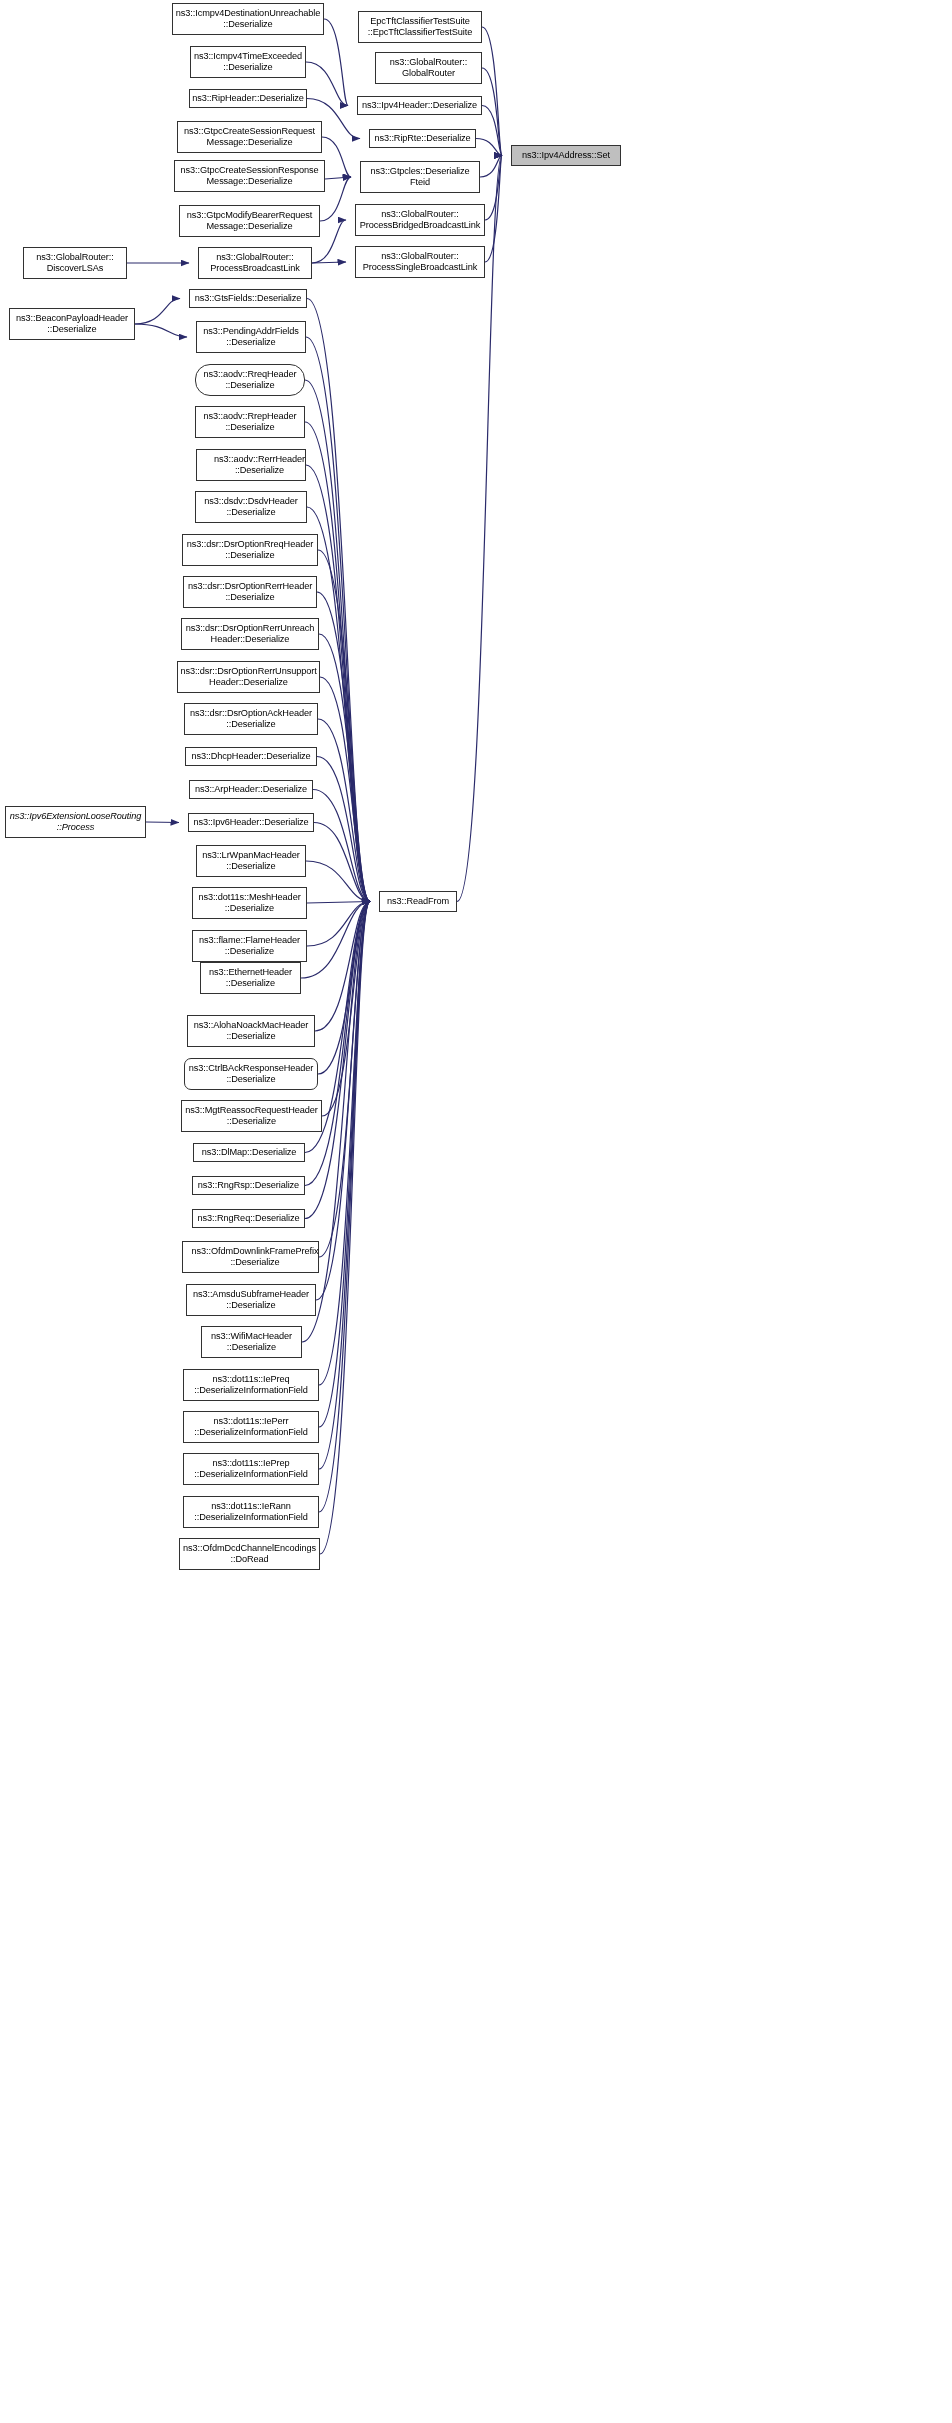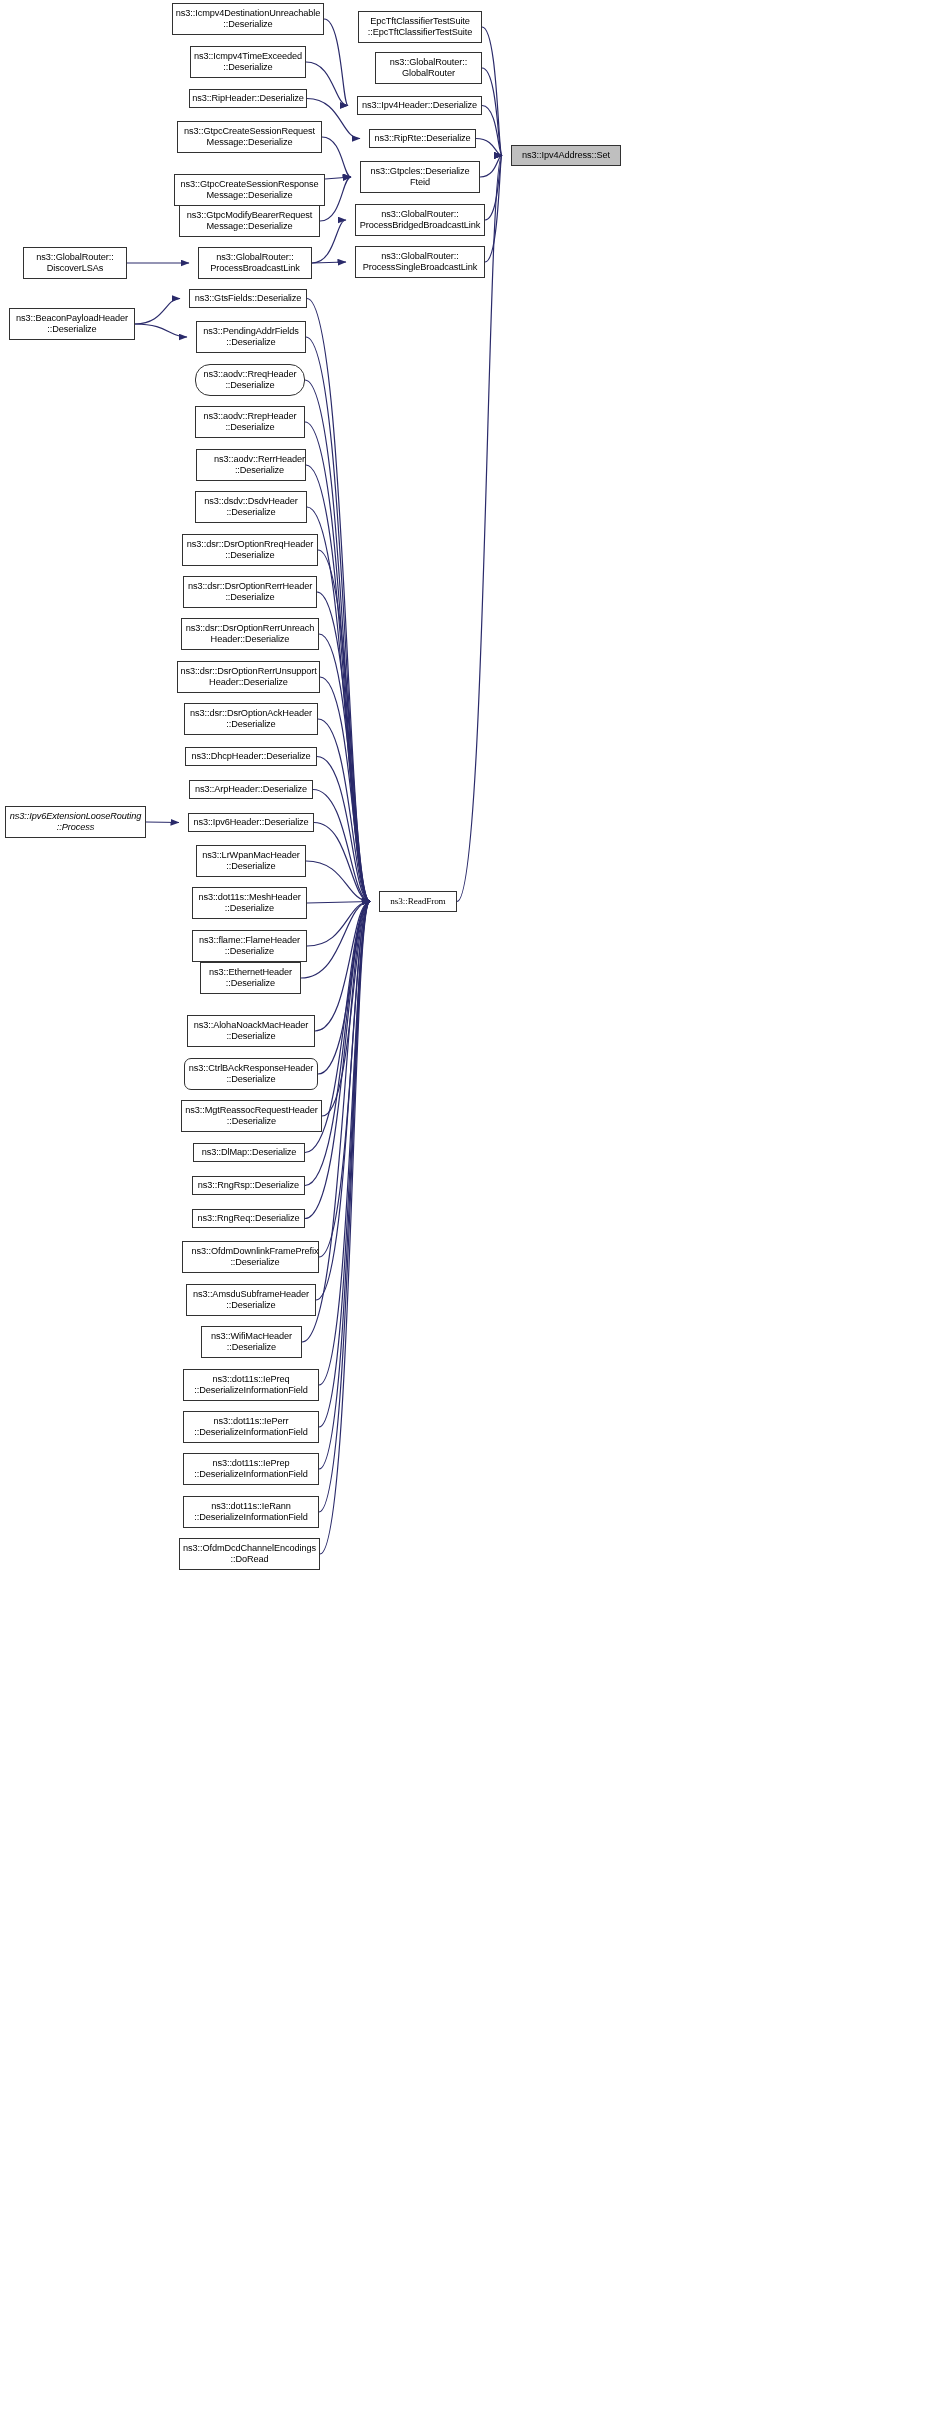--- a/index.html
+++ b/index.html
@@ -93,21 +93,21 @@
       </g>
   </svg>
   <div id="node-layer">
       <div class="node" style="left: 172px; top: 3px; width: 152px; height: 32px;">ns3::Icmpv4DestinationUnreachable
 ::Deserialize</div>
       <div class="node" style="left: 190px; top: 46px; width: 116px; height: 32px;">ns3::Icmpv4TimeExceeded
 ::Deserialize</div>
       <div class="node" style="left: 189px; top: 89px; width: 118px; height: 19px;">ns3::RipHeader::Deserialize</div>
       <div class="node" style="left: 177px; top: 121px; width: 145px; height: 32px;">ns3::GtpcCreateSessionRequest
 Message::Deserialize</div>
-      <div class="node" style="left: 174px; top: 174px; width: 151px; height: 32px;">ns3::GtpcCreateSessionResponse
+      <div class="node" style="left: 174px; top: 160px; width: 151px; height: 32px;">ns3::GtpcCreateSessionResponse
 Message::Deserialize</div>
       <div class="node" style="left: 179px; top: 205px; width: 141px; height: 32px;">ns3::GtpcModifyBearerRequest
 Message::Deserialize</div>
       <div class="node" style="left: 23px; top: 247px; width: 104px; height: 32px;">ns3::GlobalRouter::
 DiscoverLSAs</div>
       <div class="node" style="left: 198px; top: 247px; width: 114px; height: 32px;">ns3::GlobalRouter::
 ProcessBroadcastLink</div>
       <div class="node" style="left: 358px; top: 11px; width: 124px; height: 32px;">EpcTftClassifierTestSuite
 ::EpcTftClassifierTestSuite</div>
       <div class="node" style="left: 375px; top: 52px; width: 107px; height: 32px;">ns3::GlobalRouter::
@@ -175,15 +175,15 @@
       <div class="node" style="left: 183px; top: 1369px; width: 136px; height: 32px;">ns3::dot11s::IePreq
 ::DeserializeInformationField</div>
       <div class="node" style="left: 183px; top: 1411px; width: 136px; height: 32px;">ns3::dot11s::IePerr
 ::DeserializeInformationField</div>
       <div class="node" style="left: 183px; top: 1453px; width: 136px; height: 32px;">ns3::dot11s::IePrep
 ::DeserializeInformationField</div>
       <div class="node" style="left: 183px; top: 1496px; width: 136px; height: 32px;">ns3::dot11s::IeRann
 ::DeserializeInformationField</div>
       <div class="node" style="left: 179px; top: 1538px; width: 141px; height: 32px;">ns3::OfdmDcdChannelEncodings
 ::DoRead</div>
-      <div class="node" style="left: 379px; top: 891px; width: 78px; height: 21px; font-family: Liberation Serif, serif;">ns3::ReadFrom</div>
+      <div class="node" style="left: 379px; top: 891px; width: 78px; height: 21px;">ns3::ReadFrom</div>
     </div>
 </div>
 
 </body></html>

